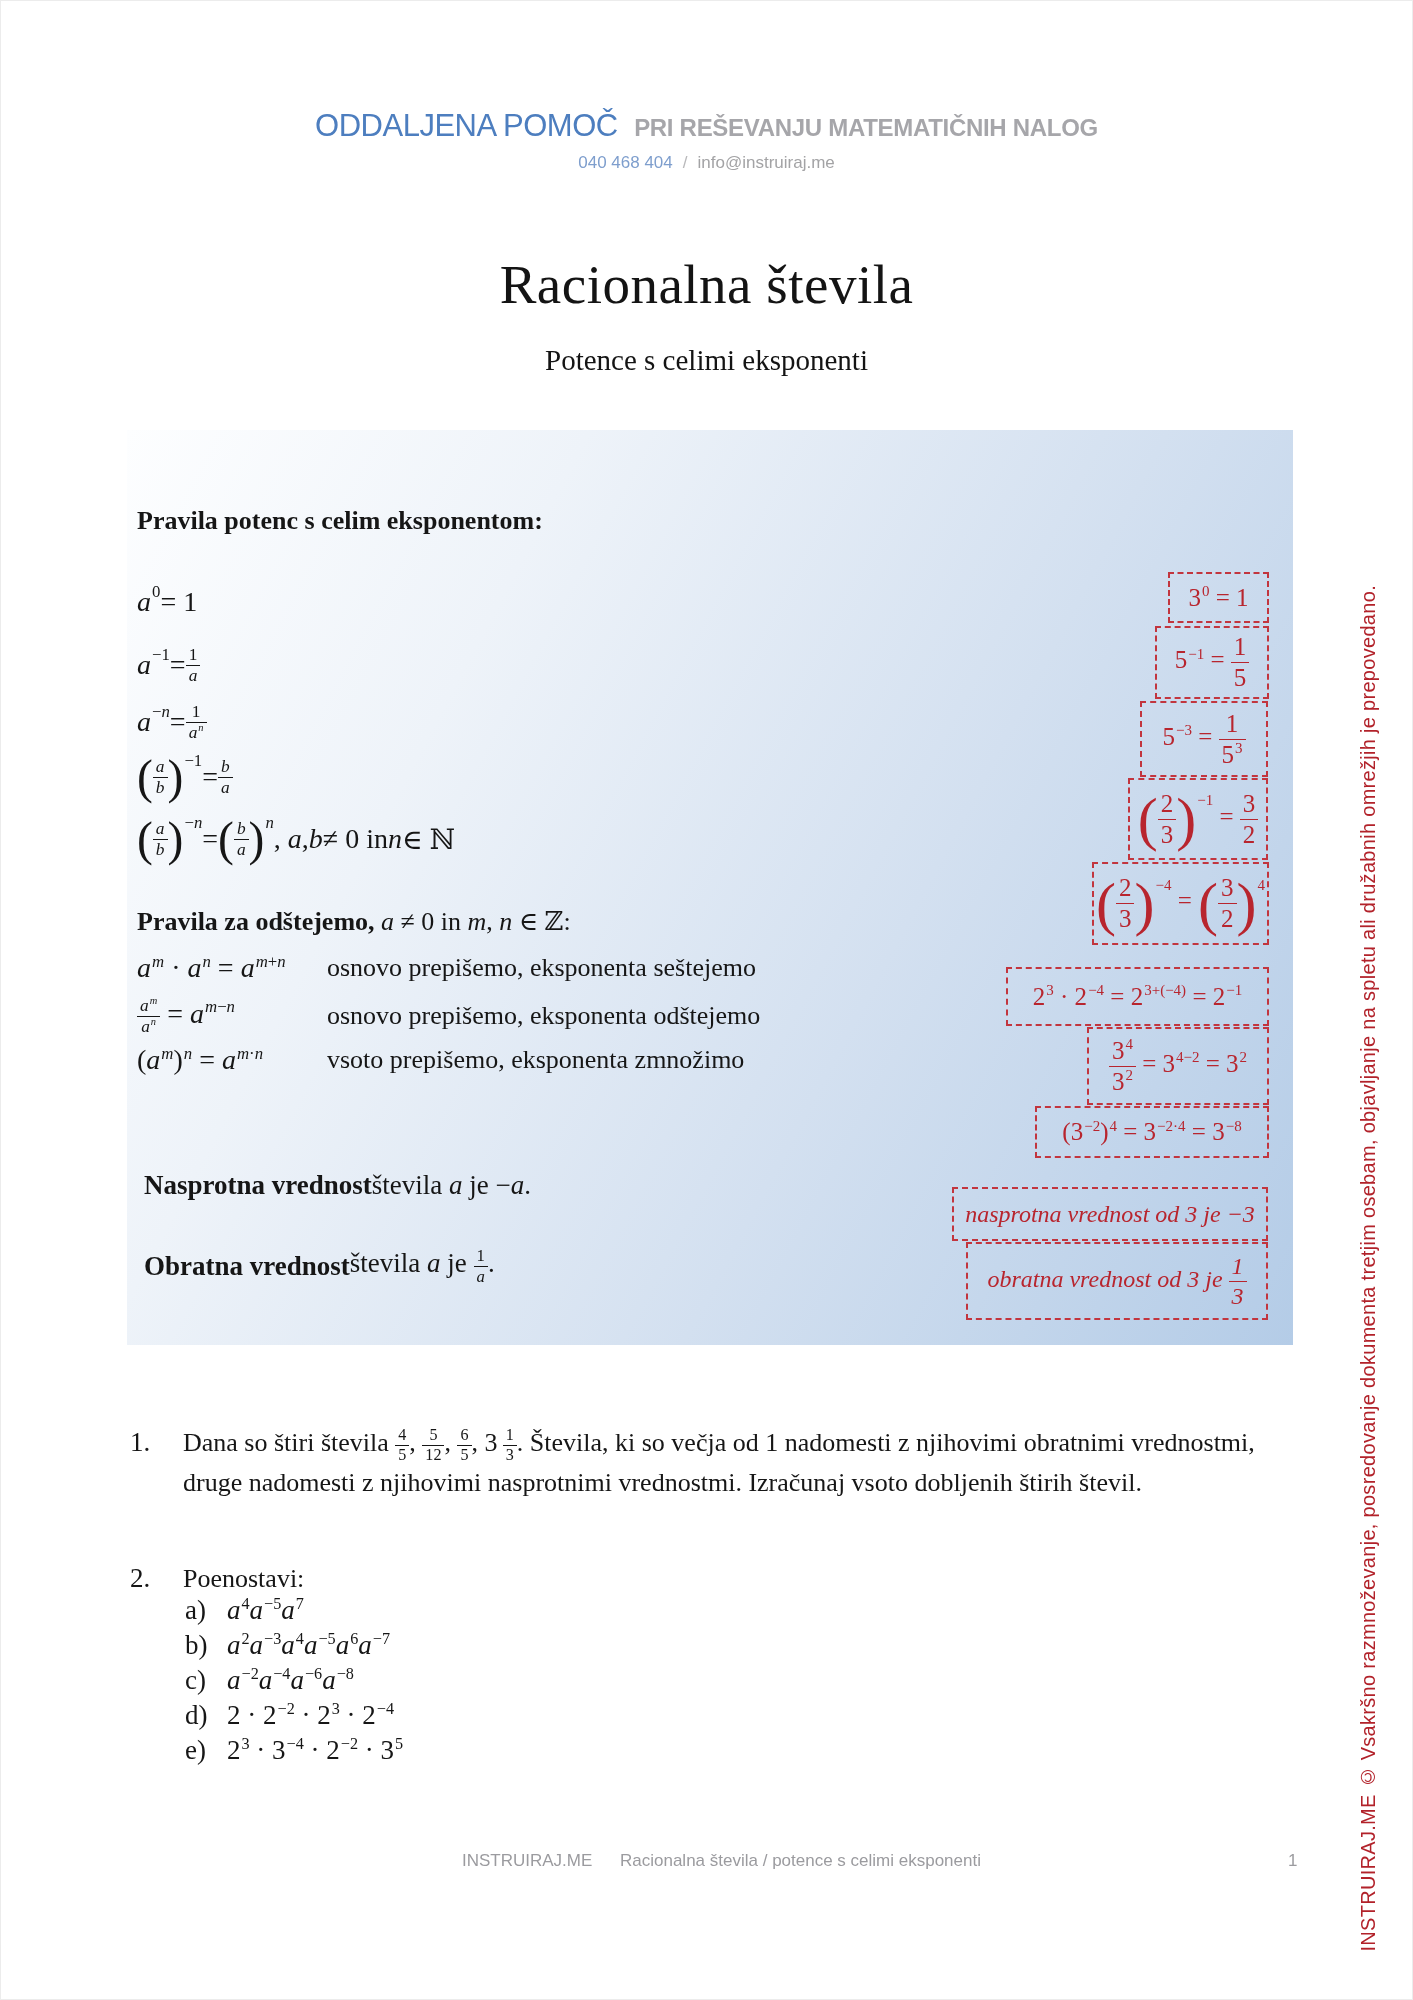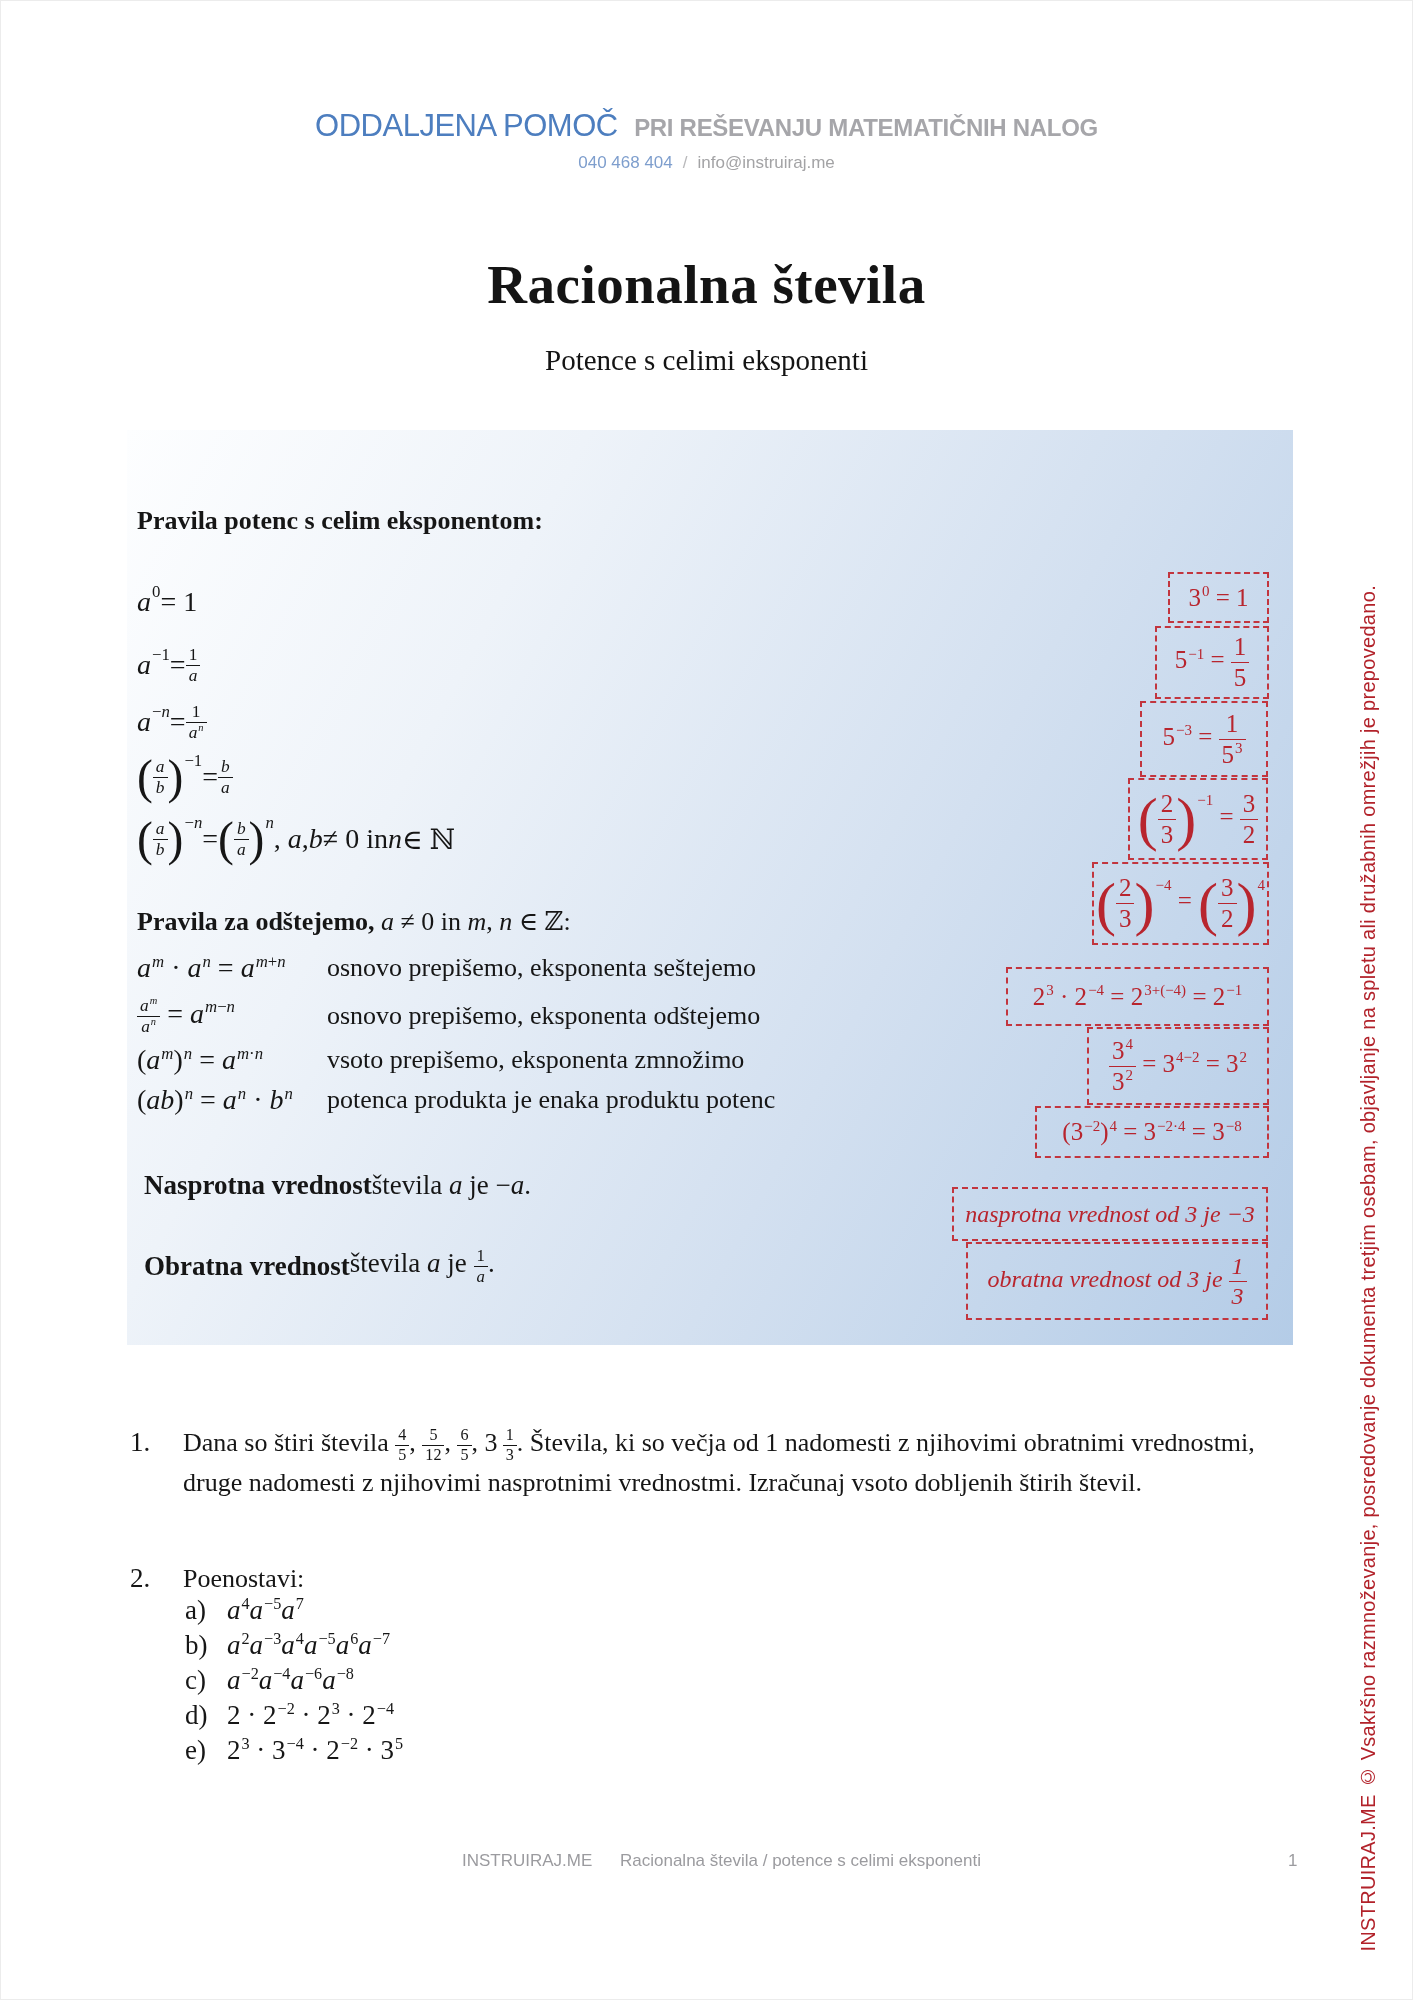--- a/index.html
+++ b/index.html
@@ -9,21 +9,21 @@
   
   .letterhead{position:absolute;top:108px;left:0;width:100%;text-align:center;font-family:"Liberation Sans",sans-serif;}
   .lh-brand{color:#4d7ebf;font-weight:normal;font-size:31px;letter-spacing:-0.5px;}
   .lh-tagline{color:#a6a6aa;font-weight:bold;font-size:24px;letter-spacing:-0.3px;margin-left:12px;}
   .lh-line2{margin-top:9px;font-size:17px;}
   .lh-phone{color:#7e9ecd;}
   .lh-sep{color:#b9b9bb;margin:0 10px;}
   .lh-email{color:#a3a3a5;}
 
   
-  .doc-title{position:absolute;top:253px;left:0;width:100%;text-align:center;margin:0;font-weight:bold;font-size:55px;letter-spacing:0.5px;color:#141414;}
+  .doc-title{position:absolute;top:253px;left:0;width:100%;text-align:center;margin:0;font-weight:normal;font-size:55px;letter-spacing:0.5px;color:#141414;}
   .doc-subtitle{position:absolute;top:344px;left:0;width:100%;text-align:center;margin:0;font-weight:normal;font-size:29px;color:#141414;}
 
   
   .rules-panel{position:absolute;left:127px;top:430px;width:1166px;height:915px;
     background:linear-gradient(118deg,#fdfeff 0%,#eef3f9 28%,#d3e0f0 63%,#b4cce7 100%);}
 
   .rp-h{position:absolute;font-size:26px;}
   .rp-h1{left:137px;top:506px;font-weight:bold;}
   .rp-h2{left:137px;top:906px;}
   .rp-h2 b{font-weight:bold;}
@@ -149,24 +149,20 @@
     <span class="rr-d">osnovo prepišemo, eksponenta seštejemo</span>
   </div>
   <div class="rule-row rr2">
     <span class="rr-f"><span class="frac"><span class="fn"><i>a</i><sup><i>m</i></sup></span><span class="fd"><i>a</i><sup><i>n</i></sup></span></span> = <i>a</i><sup><i>m</i>−<i>n</i></sup></span>
     <span class="rr-d">osnovo prepišemo, eksponenta odštejemo</span>
   </div>
   <div class="rule-row rr3">
     <span class="rr-f">(<i>a</i><sup><i>m</i></sup>)<sup><i>n</i></sup> = <i>a</i><sup><i>m</i>·<i>n</i></sup></span>
     <span class="rr-d">vsoto prepišemo, eksponenta zmnožimo</span>
   </div>
-  <div class="rule-row rr4">
-    <span class="rr-f">(<i>a</i><i>b</i>)<sup><i>n</i></sup> = <i>a</i><sup><i>n</i></sup> · <i>b</i><sup><i>n</i></sup></span>
-    <span class="rr-d">potenca produkta je enaka produktu potenc</span>
-  </div>
 
   <div class="note n1">
       <b>Nasprotna vrednost</b>
       <span> števila <i>a</i> je −<i>a</i>.</span>
     </div>
   <div class="note n2">
       <b>Obratna vrednost</b>
       <span> števila <i>a</i> je <span class="frac"><span class="fn">1</span><span class="fd"><i>a</i></span></span>.</span>
     </div>
 

